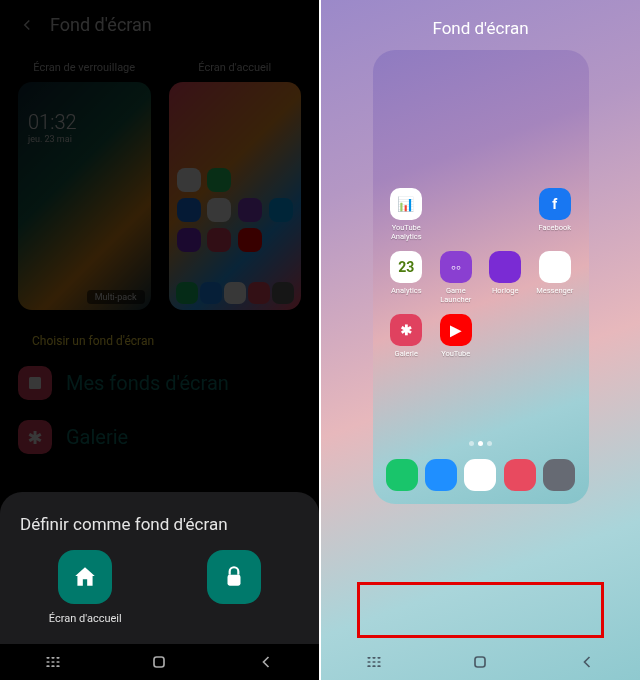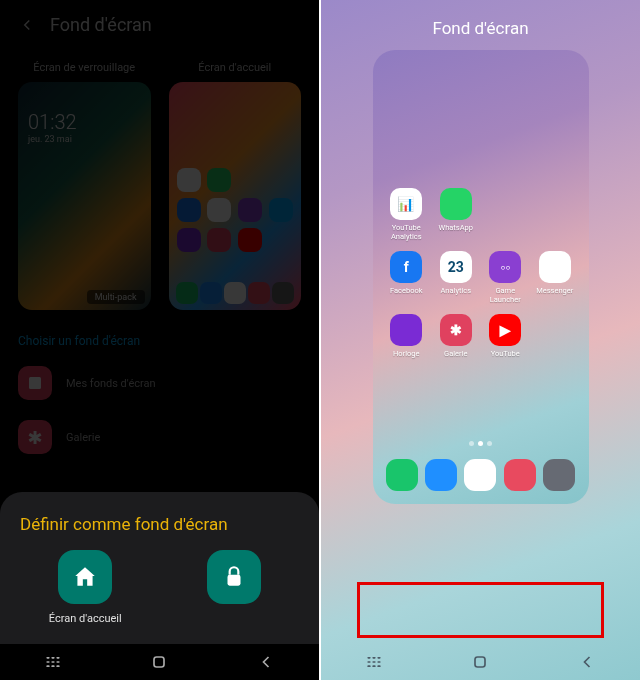--- a/index.html
+++ b/index.html
@@ -38,33 +38,33 @@
     position: absolute; top: 86px; left: 8px; right: 8px;
     display: grid; grid-template-columns: repeat(4,1fr); gap: 6px;
   }
   .home-grid .mini { width: 24px; height: 24px; border-radius: 8px; justify-self: center; }
   .home-dock {
     position:absolute; bottom:6px; left:6px; right:6px;
     display:flex; justify-content:space-around;
   }
   .home-dock .mini { width:22px; height:22px; border-radius:7px; }
 
-  .section-label { color: #0ea5e9; font-size: 12px; padding: 18px 18px 8px; }
+  .section-label { color: #fde047; font-size: 12px; padding: 18px 18px 8px; margin-left: 14px; }
   .list-item { display: flex; align-items: center; gap: 14px; padding: 10px 18px; }
   .li-icon { width: 34px; height: 34px; border-radius: 10px; display:flex; align-items:center; justify-content:center; }
   .li-icon.red { background: #e0415f; }
   .li-icon.pink { background: #e0415f; }
-  .li-text { color: #a3a3a3; font-size: 11px; }
+  .li-text { color: #0f766e; font-size: 20px; }
 
   .sheet {
     position: absolute; left: 0; right: 0; bottom: 36px;
     background: #1c1c1e; border-radius: 22px 22px 0 0;
     padding: 18px 14px 18px; z-index: 30;
   }
-  .sheet-title { color: #eab308; font-size: 17px; margin: 4px 6px 16px; }
+  .sheet-title { color: #e5e5e5; font-size: 17px; margin: 4px 6px 16px; }
   .sheet-row { display: flex; justify-content: space-between; gap: 6px; }
   .sheet-opt { flex: 1; text-align: center; }
   .sheet-icon {
     width: 54px; height: 54px; background: #00796b; border-radius: 16px;
     margin: 0 auto 8px; display: flex; align-items: center; justify-content: center;
   }
   .sheet-icon svg { width: 26px; height: 26px; fill: #fff; }
   .sheet-text { color: #e0e0e0; font-size: 11px; line-height: 1.3; }
 
   .navbar {
@@ -215,45 +215,41 @@
 
 <div class="panel right">
   <div class="right-title">Fond d'écran</div>
 
   <div class="preview">
     <div class="app-grid" id="app-grid">
         <div class="app">
           <div class="app-icon" style="background: rgb(255, 255, 255); color: rgb(68, 68, 68);">📊</div>
           <div class="app-label">YouTube Analytics</div>
         </div>
-        <div class="app">
-          <div class="app-icon" style="background: rgb(37, 211, 102); color: rgb(255, 255, 255);"></div>
-          <div class="app-label">WhatsApp</div>
-        </div>
         <div class="app"></div>
         <div class="app"></div>
         <div class="app">
           <div class="app-icon" style="background: rgb(24, 119, 242); color: rgb(255, 255, 255);">f</div>
           <div class="app-label">Facebook</div>
         </div>
         <div class="app">
-          <div class="app-icon" style="background: rgb(255, 255, 255); color: #0c4a6e; text-align: center;">23</div>
+          <div class="app-icon" style="background: rgb(255, 255, 255); color: #4d7c0f; text-align: center;">23</div>
           <div class="app-label">Analytics</div>
         </div>
         <div class="app">
           <div class="app-icon" style="background: rgb(138, 63, 209); color: rgb(255, 255, 255);">◦◦</div>
           <div class="app-label">Game Launcher</div>
         </div>
         <div class="app">
+          <div class="app-icon" style="background: rgb(122, 43, 212); color: rgb(255, 255, 255);"></div>
+          <div class="app-label">Horloge</div>
+        </div>
+        <div class="app">
           <div class="app-icon" style="background: rgb(255, 255, 255); color: rgb(68, 68, 68);"></div>
           <div class="app-label">Messenger</div>
-        </div>
-        <div class="app">
-          <div class="app-icon" style="background: rgb(122, 43, 212); color: rgb(255, 255, 255);"></div>
-          <div class="app-label">Horloge</div>
         </div>
         <div class="app">
           <div class="app-icon" style="background: rgb(224, 65, 95); color: rgb(255, 255, 255);">✱</div>
           <div class="app-label">Galerie</div>
         </div>
         <div class="app">
           <div class="app-icon" style="background: rgb(255, 0, 0); color: rgb(255, 255, 255);">▶</div>
           <div class="app-label">YouTube</div>
         </div>
         <div class="app"></div>

